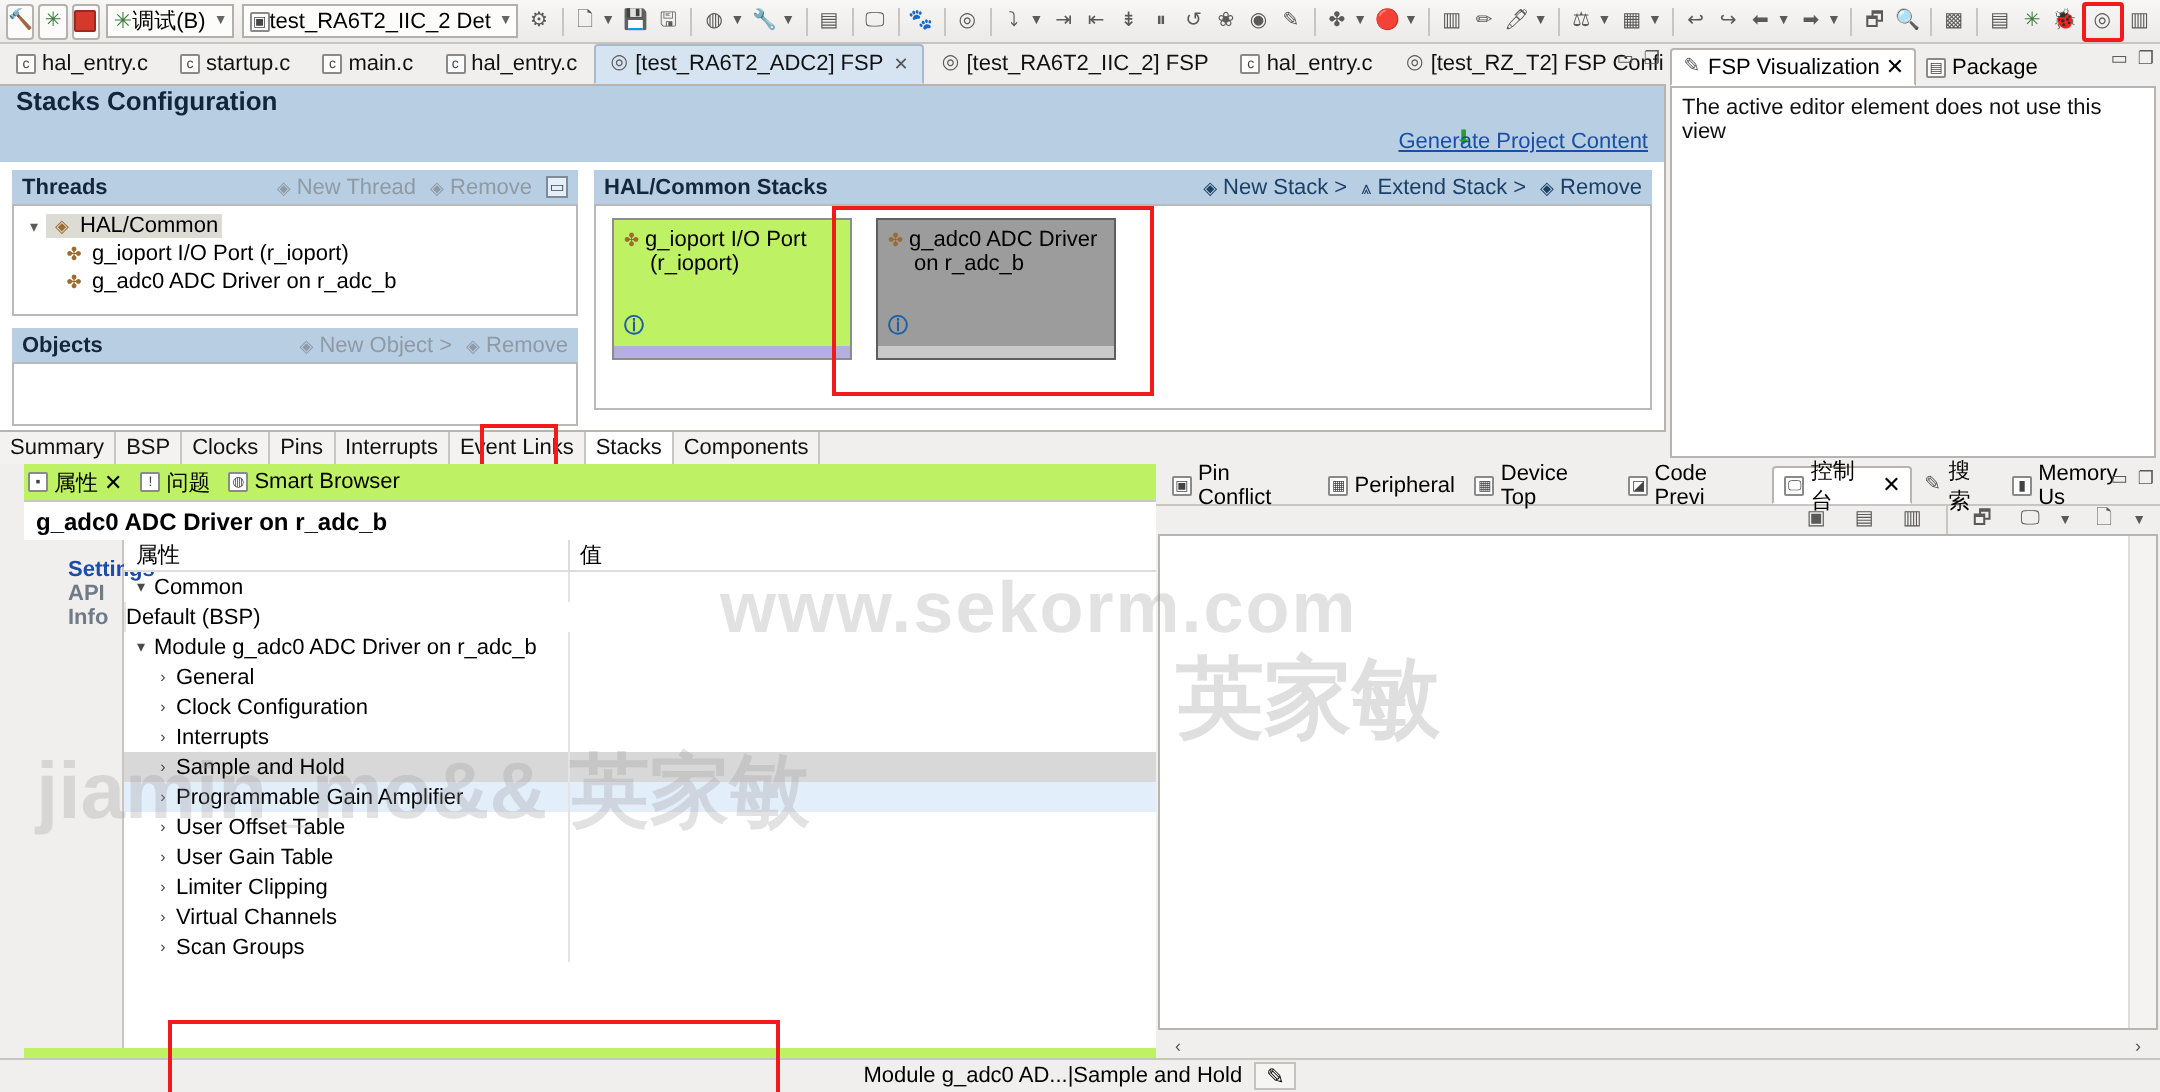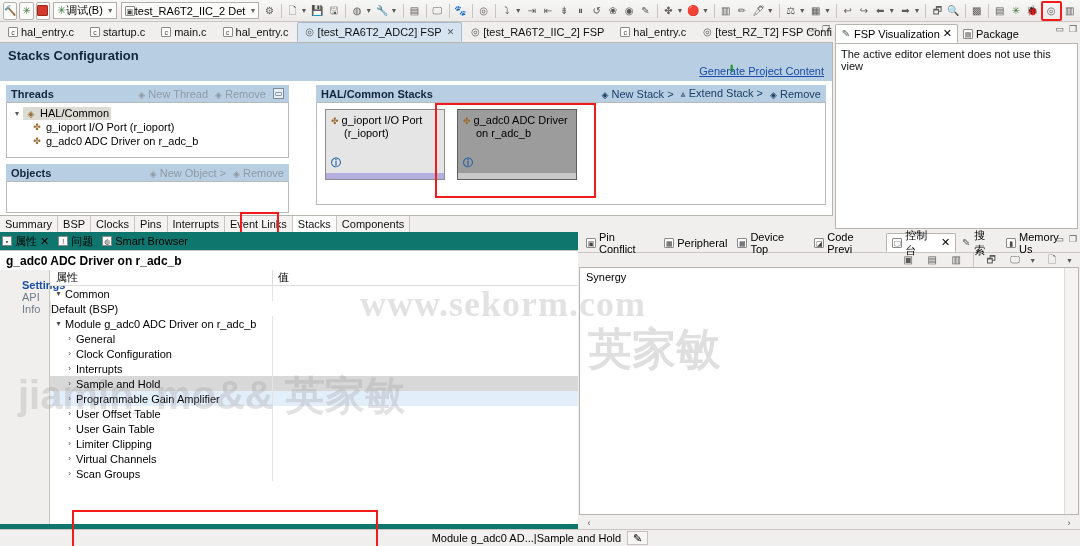--- a/index.html
+++ b/index.html
@@ -75,37 +75,37 @@
     color: #5a5a5a; font-size: 9px;
   }
 
   
   .editor {
     position: absolute; left: 0; top: 43px; width: 833px; height: 189px;
     background: #fff; border-right: 1px solid #b8b5b1;
   }
   .ed-header {
     height: 24px; background: #b8cee2;
-    display: flex; align-items: center; padding: 0 8px;
+    display: flex; padding: 0 8px;
     font-weight: bold; font-size: 13px; color: #11253c;
   }
   .ed-genrow {
     height: 14px; background: #b8cee2; position: relative;
   }
   .gen-link {
     position: absolute; right: 8px; top: -2px;
     color: #1b4ea8; font-size: 11px; text-decoration: underline; text-align: right;
   }
   .gen-arrow {
     position: absolute; right: 96px; top: -4px; color: #2a9d2a; font-size: 10px;
   }
 
   .panes { display: flex; padding: 4px 6px 0 6px; gap: 8px; }
   .pane-left { width: 283px; }
-  .pane-right { flex: 1; margin-left: 19px; }
+  .pane-right { flex: 1; }
 
   .sec-header {
     height: 17px; background: #b8cee2;
     display: flex; align-items: center; padding: 0 5px;
     font-size: 11px; font-weight: bold; color: #12263d;
   }
   .sec-header .acts {
     margin-left: auto; display: flex; align-items: center; gap: 7px;
     font-weight: normal; color: #8f9aa6;
   }
@@ -135,21 +135,21 @@
   }
 
   
   .stackcanvas {
     border: 1px solid #b9b9b9; background: #fff;
     height: 103px; padding: 6px 8px; display: flex; gap: 12px; align-items: flex-start;
     position: relative;
   }
   .stackbox {
     width: 120px; height: 71px; border: 1px solid #8d8d8d;
-    background: #e5e5e5; position: relative; font-size: 11px;
+    background: #bef264; position: relative; font-size: 11px;
   }
   .stackbox.selected { background: #9c9c9c; border: 1px solid #5e5e5e; }
   .sb-title { padding: 4px 5px 0 5px; line-height: 12px; }
   .sb-ico { color: #9c6b2f; font-size: 9px; margin-right: 3px; }
   .sb-info {
     position: absolute; left: 5px; bottom: 9px;
     color: #1f5fa8; font-size: 10px; font-weight: bold;
   }
   .sb-foot {
     position: absolute; left: 0; right: 0; bottom: 0; height: 6px;
@@ -186,41 +186,41 @@
   .rtview-tabs {
     height: 21px; display: flex; align-items: flex-end; position: relative;
   }
   .rtview-body {
     background: #fff; margin: 0 2px; height: 186px; border: 1px solid #b8b5b1;
     padding: 4px 5px; font-size: 11px; color: #111;
   }
 
   
   .propview {
-    position: absolute; left: 0; top: 232px; width: 578px; height: 314px;
-    background: #0f766e;
+    position: absolute; left: 12px; top: 232px; width: 578px; height: 314px;
+    background: #bef264;
   }
   .pv-tabs { height: 18px; display: flex; align-items: center; gap: 9px; padding-left: 2px; }
   .pv-tab { display: flex; align-items: center; gap: 3px; font-size: 11px; }
   .pv-tab.active { font-weight: normal; }
   .pv-title {
     height: 20px; display: flex; align-items: center; padding-left: 6px;
     font-weight: bold; font-size: 12px; background: #fff;
     border-top: 1px solid #c9c6c2;
   }
   .pv-main { display: flex; height: 254px; background: #fff; }
   .pv-side {
     width: 50px; background: #f0efee; border-right: 1px solid #c9c6c2;
     padding-top: 6px;
   }
   .pv-side-item {
     height: 18px; display: flex; align-items: center; padding-left: 22px;
     font-size: 11px; color: #1b4ea8; font-weight: bold;
   }
-  .pv-side-item.muted { color: #6f7b88; font-weight: normal; }
+  .pv-side-item.muted { color: #6f7b88; font-weight: bold; }
   .pv-table { flex: 1; position: relative; overflow: hidden; }
   .pt-header {
     display: flex; height: 16px; font-size: 11px; background: #fff;
     border-bottom: 1px solid #dcdcdc;
   }
   .pt-col-a { width: 222px; padding-left: 6px; display: flex; align-items: center; }
   .pt-col-b { flex: 1; padding-left: 5px; display: flex; align-items: center;
     border-left: 1px solid #dcdcdc; }
   .pt-row {
     display: flex; height: 15px; font-size: 11px; align-items: stretch;
@@ -295,21 +295,21 @@
   .status-pill {
     border: 1px solid #c5c2be; background: #f6f5f4;
     height: 14px; display: flex; align-items: center; padding: 0 5px;
   }
 
   
   .wm {
     position: absolute; pointer-events: none; color: rgba(150,150,150,0.28);
     font-weight: bold; user-select: none; white-space: nowrap;
   }
-  .wm1 { left: 360px; top: 283px; font-size: 36px; letter-spacing: 1px; font-family: Liberation Serif, serif; }
+  .wm1 { left: 360px; top: 283px; font-size: 36px; letter-spacing: 1px; }
   .wm2 { left: 18px; top: 368px; font-size: 40px; }
   .wm3 { left: 588px; top: 320px; font-size: 44px; color: rgba(150,150,150,0.30); }
 </style>
 </head>
 <body>
 
 <div class="app">
 
   <div class="toolbar">
     <div class="tb-btn boxed">🔨</div>
@@ -764,21 +764,20 @@
       <span class="tb-btn">▤</span>
       <span class="tb-btn">▥</span>
       <span class="tb-sep"></span>
       <span class="tb-btn">🗗</span>
       <span class="tb-btn">🖵</span>
       <span class="tb-arrow">▼</span>
       <span class="tb-btn">🗋</span>
       <span class="tb-arrow">▼</span>
     </div>
     <div class="cs-body">
-      <div class="cs-text">Synergy</div>
       <div class="cs-scroll-v"></div>
       <div class="cs-scroll-h">
         <span class="hs-arrow">‹</span>
         <span class="hs-arrow">›</span>
       </div>
     </div>
   </div>
 
   <div class="statusbar">
     <span>Module g_adc0 AD...|Sample and Hold</span>

